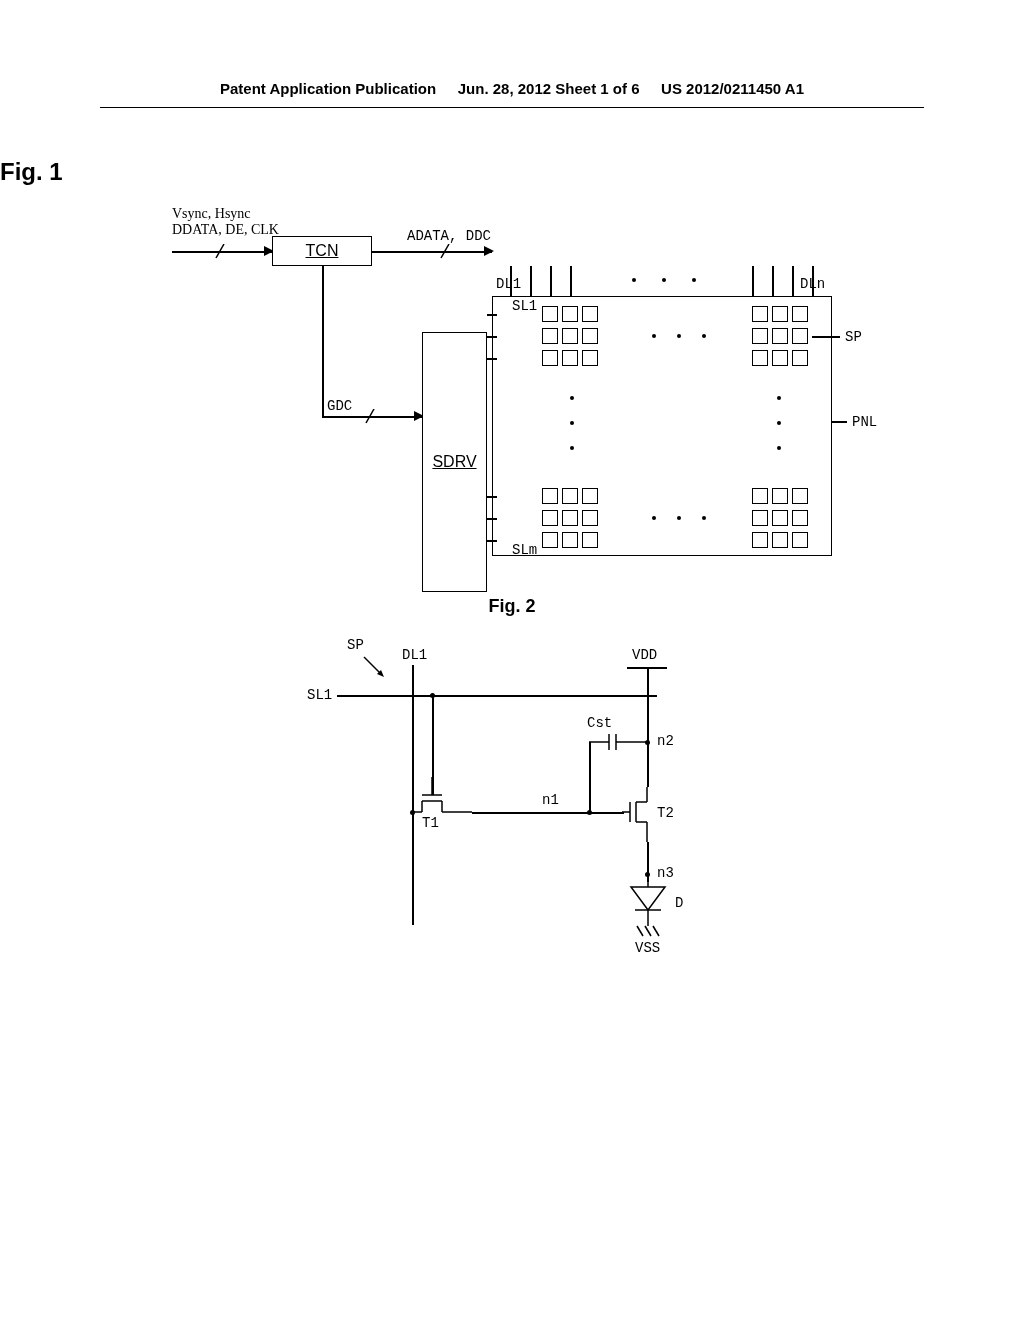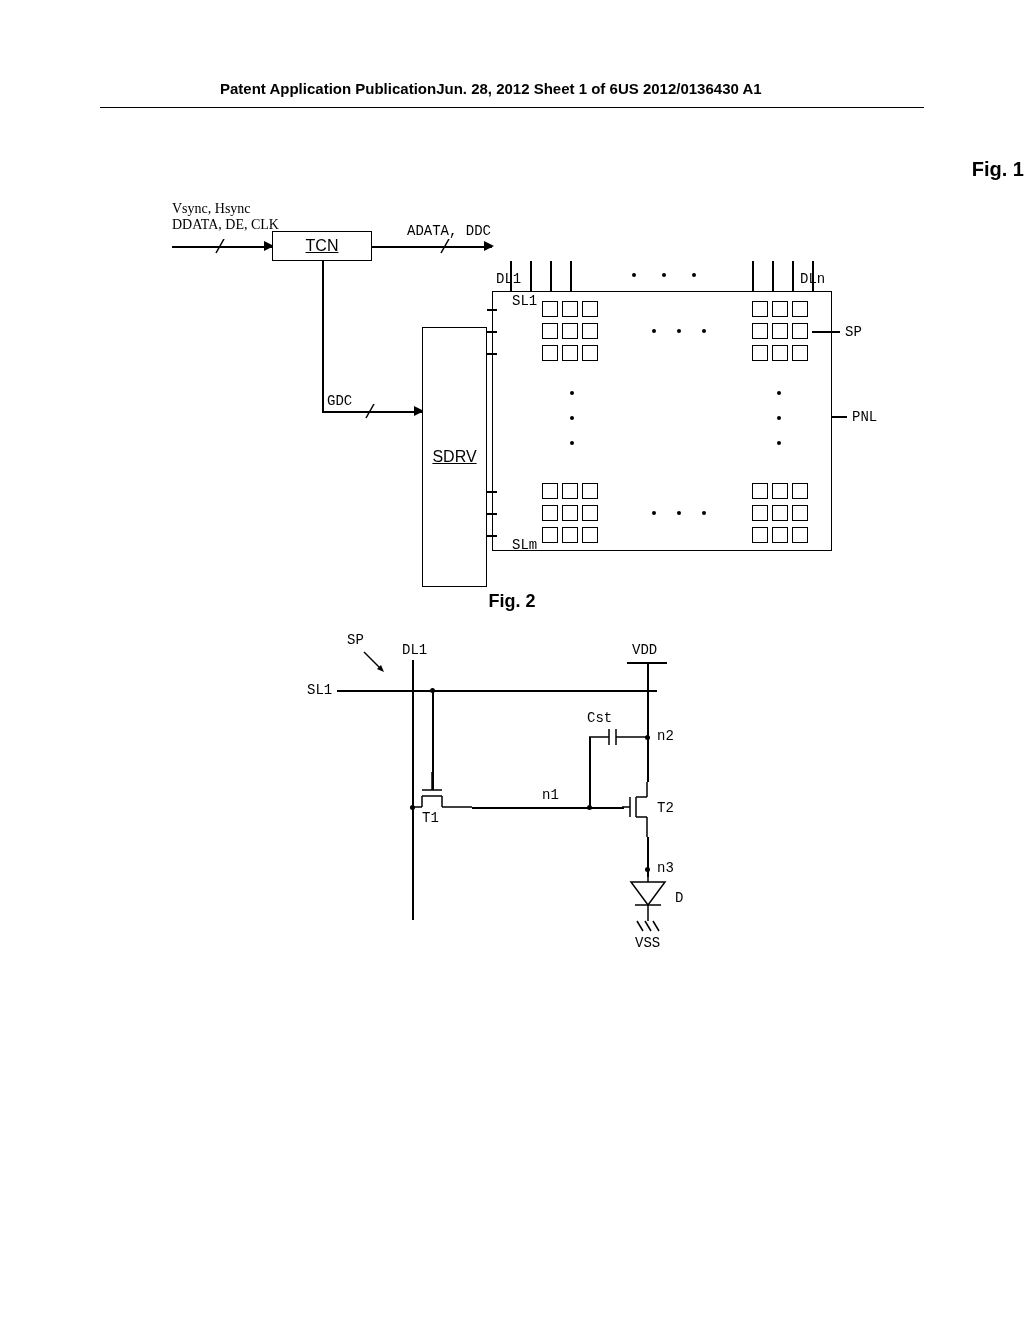--- a/index.html
+++ b/index.html
@@ -5,33 +5,33 @@
   * { margin: 0; padding: 0; box-sizing: border-box; }
   body {
     font-family: Arial, sans-serif;
     background: white;
     width: 1024px;
     height: 1320px;
     position: relative;
   }
   .header {
     display: flex;
+    justify-content: space-between;
     padding: 80px 120px 10px 120px;
     font-size: 15px;
     font-weight: bold;
     border-bottom: 1.5px solid #000;
     margin: 0 100px;
   }
   .fig-title {
-    text-align: right;
+    text-align: left;
     font-weight: bold;
-    font-size: 20px;
+    font-size: 24px;
     margin-top: 50px;
     margin-bottom: 20px;
-    margin-left: 33px;
   }
   .fig2-title {
     text-align: center;
     font-weight: bold;
     font-size: 18px;
     margin-top: 30px;
     margin-bottom: 20px;
   }
   .diagram {
     position: relative;
@@ -68,21 +68,21 @@
     background: #000;
     border-radius: 50%;
   }
 </style>
 </head>
 <body>
 
 <div class="header">
   <span>Patent Application Publication</span>
   <span>Jun. 28, 2012  Sheet 1 of 6</span>
-  <span>US 2012/0136430 A1</span>
+  <span>US 2012/0211450 A1</span>
 </div>
 
 <div class="fig-title">Fig. 1</div>
 
 <div class="diagram fig1">
 
   <div class="label" style="left:20px; top:0px; white-space:pre;font-family:Liberation Serif, serif;">Vsync, Hsync
 DDATA, DE, CLK</div>
 
   <div class="hline" style="left:20px; top:45px; width:100px;"></div>

